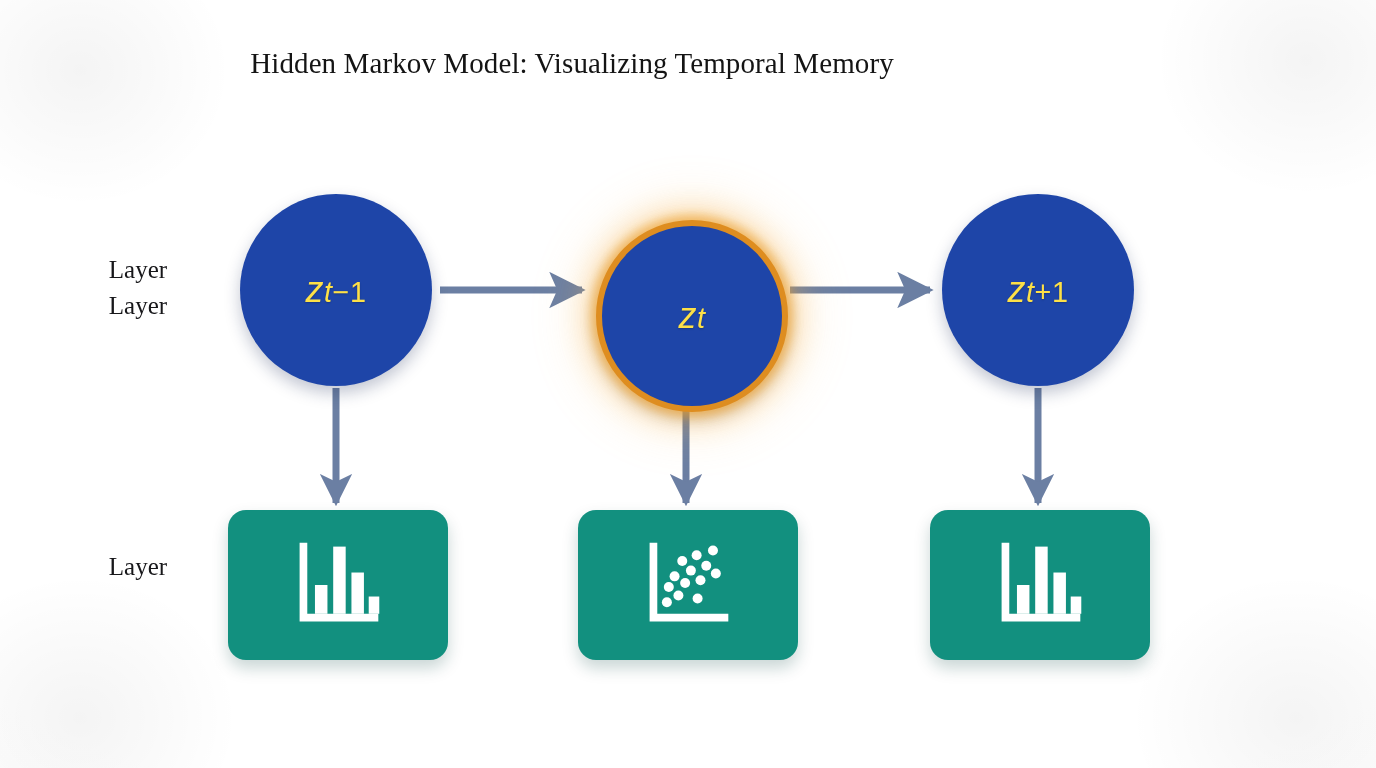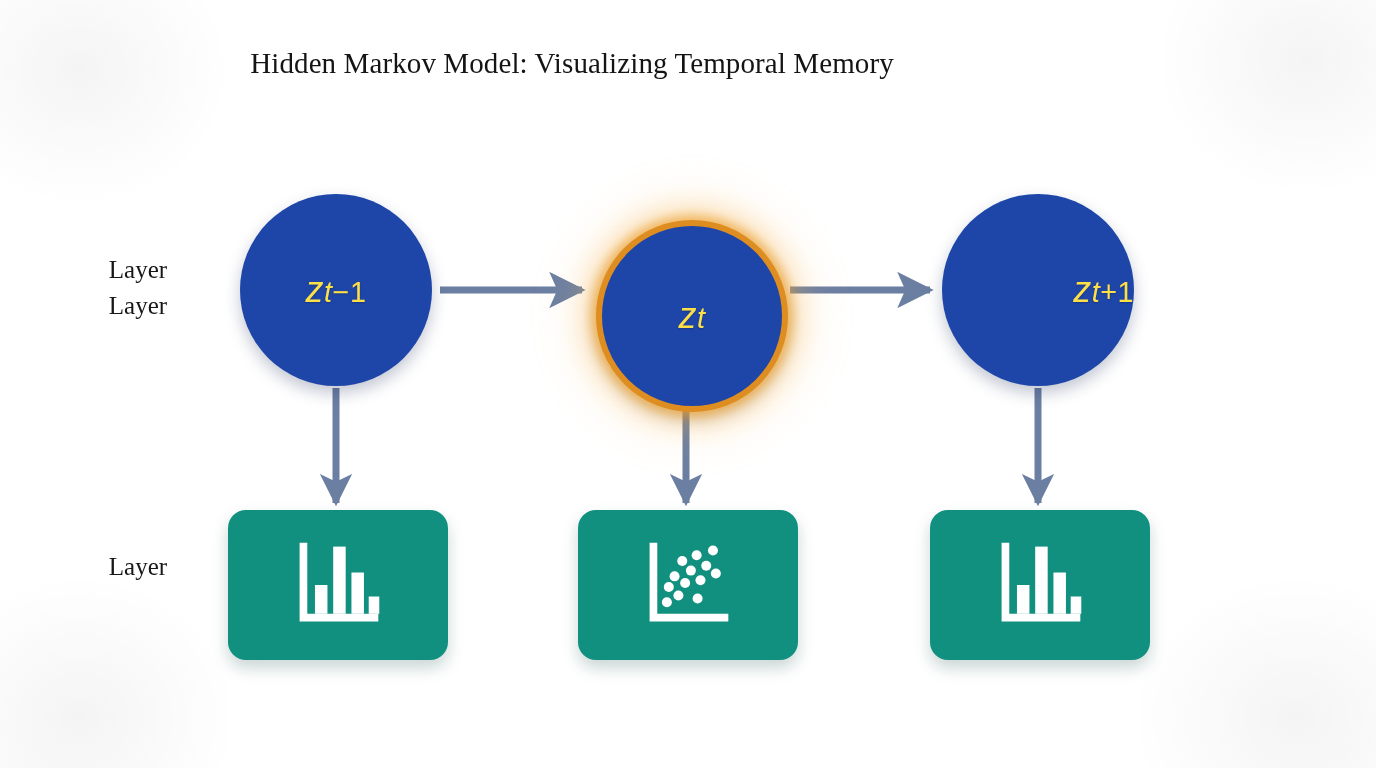--- a/index.html
+++ b/index.html
@@ -114,21 +114,21 @@
     box-shadow:
       0 0 10px 5px rgba(240, 160, 40, 0.55),
       0 0 26px 12px rgba(242, 172, 60, 0.32),
       0 0 48px 22px rgba(246, 186, 92, 0.16),
       0 7px 16px rgba(20, 36, 80, 0.22);
     margin-top: 20px;
   }
 
   #node-0 { left: 240px; top: 194px; }
   #node-1 { left: 596px; top: 200px; }
-  #node-2 { left: 942px; top: 194px; justify-content: flex-end; }
+  #node-2 { left: 942px; top: 194px; }
 
   
   .emission-box {
     position: absolute;
     width: 220px;
     height: 150px;
     border-radius: 18px;
     background: #12907f;
     box-shadow: 0 8px 16px rgba(10, 70, 62, 0.22);
     display: flex;

